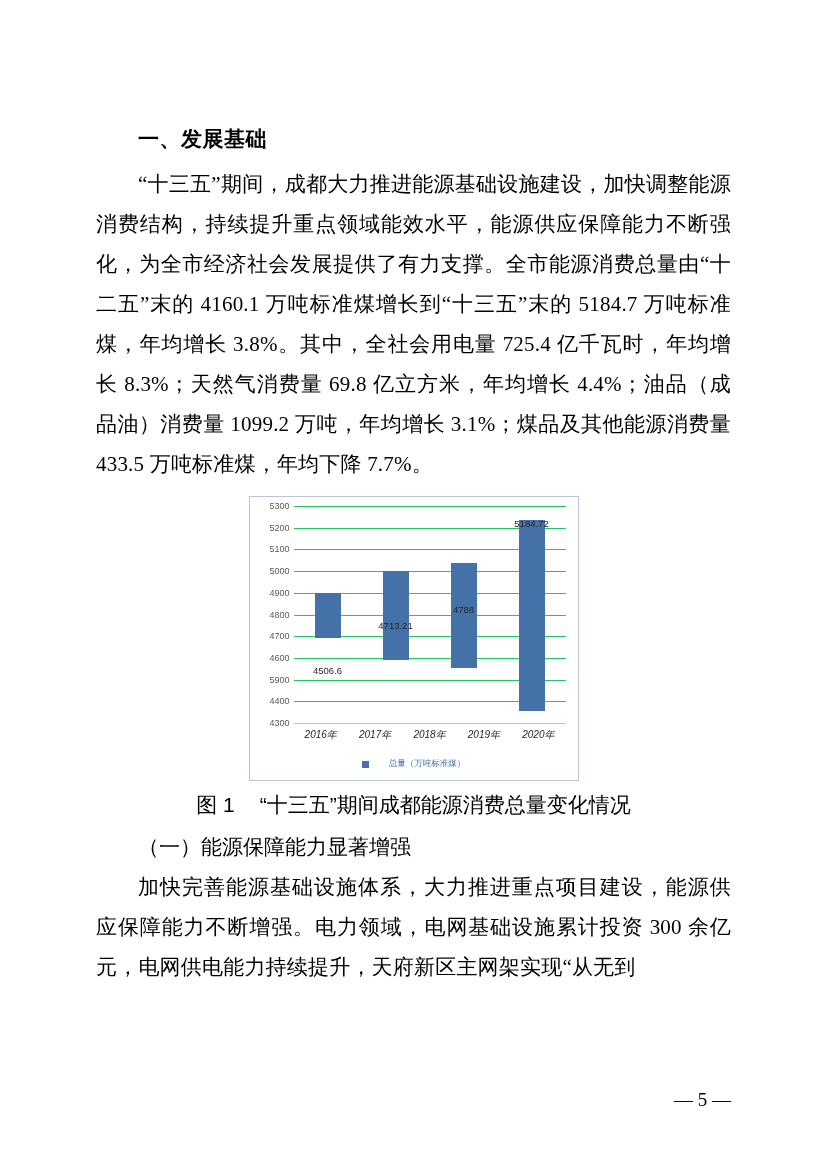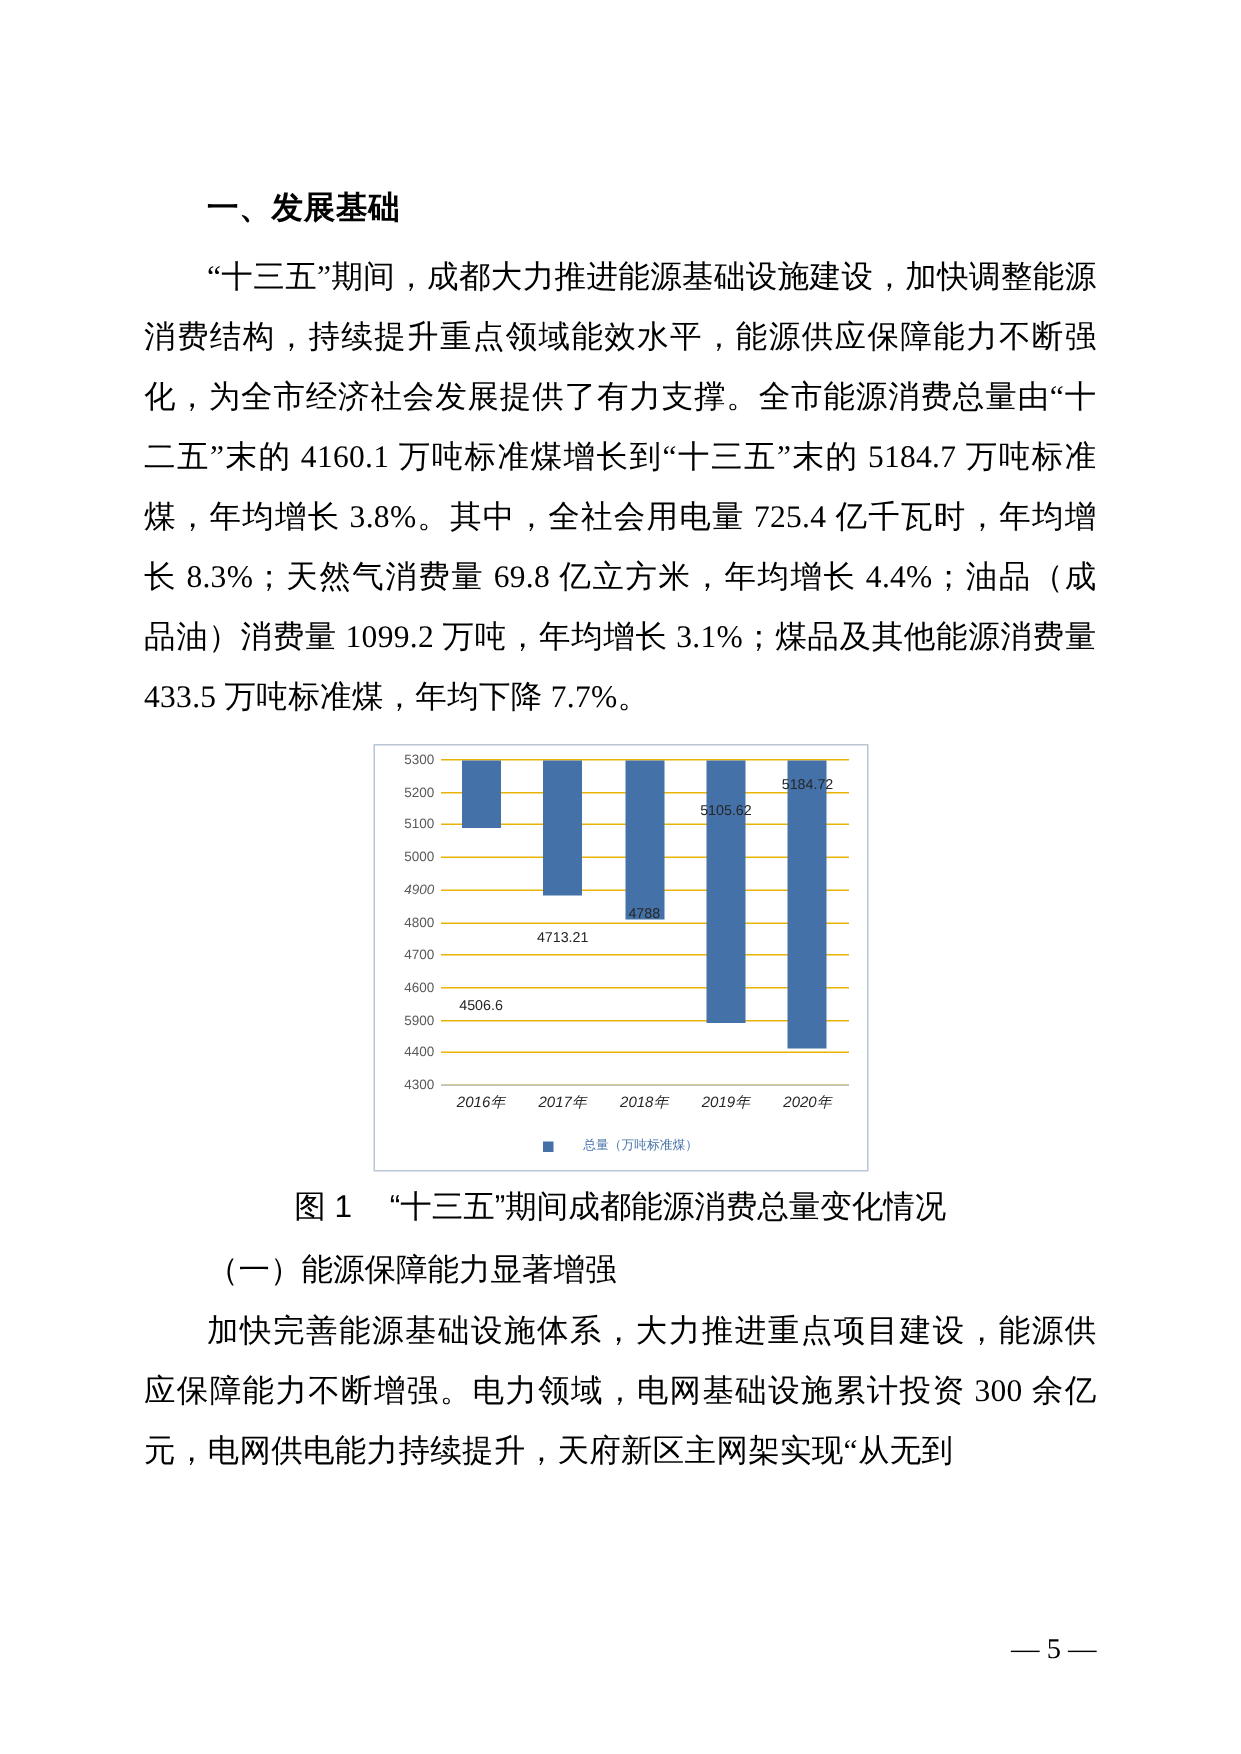--- a/index.html
+++ b/index.html
@@ -66,21 +66,21 @@
     left: 44px;
     top: 10px;
     right: 12px;
     bottom: 56px;
   }
   .gridline {
     position: absolute;
     left: 0;
     right: 0;
     height: 1px;
-    background: #eab308;
+    background: #22c55e;
   }
   .axis-y-label {
     position: absolute;
     right: calc(100% + 4px);
     transform: translateY(-50%);
     font-size: 9px;
     color: #595959;
     white-space: nowrap;
   }
   .bars {
@@ -92,21 +92,21 @@
     display: flex;
     align-items: flex-end;
     justify-content: space-around;
   }
   .bar-slot {
     position: relative;
     height: 100%;
     flex: 1 1 0;
     display: flex;
     flex-direction: column;
-    justify-content: flex-start;
+    justify-content: center;
     align-items: center;
   }
   .bar {
     width: 26px;
     background: #4472a8;
   }
   .bar-label {
     position: absolute;
     font-size: 9.5px;
     color: #262626;
@@ -192,21 +192,21 @@
             <div class="gridline" style="bottom: 90%;">
               <span class="axis-y-label" style="bottom: auto; top: 0px;">5200</span>
             </div>
             <div class="gridline" style="bottom: 80%; margin-top: 16px;">
               <span class="axis-y-label" style="bottom: auto; top: 0px;">5100</span>
             </div>
             <div class="gridline" style="bottom: 70%;">
               <span class="axis-y-label" style="bottom: auto; top: 0px;">5000</span>
             </div>
             <div class="gridline" style="bottom: 60%;">
-              <span class="axis-y-label" style="bottom: auto; top: 0px; font-style: italic;">4900</span>
+              <span class="axis-y-label" style="bottom: auto; top: 0px;">4900</span>
             </div>
             <div class="gridline" style="bottom: 50%;">
               <span class="axis-y-label" style="bottom: auto; top: 0px;">4800</span>
             </div>
             <div class="gridline" style="bottom: 40%;">
               <span class="axis-y-label" style="bottom: auto; top: 0px;">4700</span>
             </div>
             <div class="gridline" style="bottom: 30%;">
               <span class="axis-y-label" style="bottom: auto; top: 0px;">4600</span>
             </div>
@@ -225,24 +225,20 @@
               <div class="bar-label" style="bottom: calc(20.66% + 3px);">4506.6</div>
               <div class="bar" style="height: 20.66%; background: rgb(68, 114, 168);"></div>
             </div>
             <div class="bar-slot">
               <div class="bar-label" style="bottom: calc(41.321% + 3px);">4713.21</div>
               <div class="bar" style="height: 41.321%; background: rgb(68, 114, 168);"></div>
             </div>
             <div class="bar-slot">
               <div class="bar-label" style="bottom: calc(48.8% + 3px);">4788</div>
               <div class="bar" style="height: 48.8%; background: rgb(68, 114, 168);"></div>
-            </div>
-            <div class="bar-slot">
-              <div class="bar-label" style="bottom: calc(80.562% + 3px);">5105.62</div>
-              <div class="bar" style="height: 80.562%; background: rgb(68, 114, 168);"></div>
             </div>
             <div class="bar-slot">
               <div class="bar-label" style="bottom: calc(88.472% + 3px);">5184.72</div>
               <div class="bar" style="height: 88.472%; background: rgb(68, 114, 168);"></div>
             </div>
           </div>
         <div class="x-axis-line"></div>
       </div>
       <div class="x-labels">
           <div class="x-label">2016年</div>

